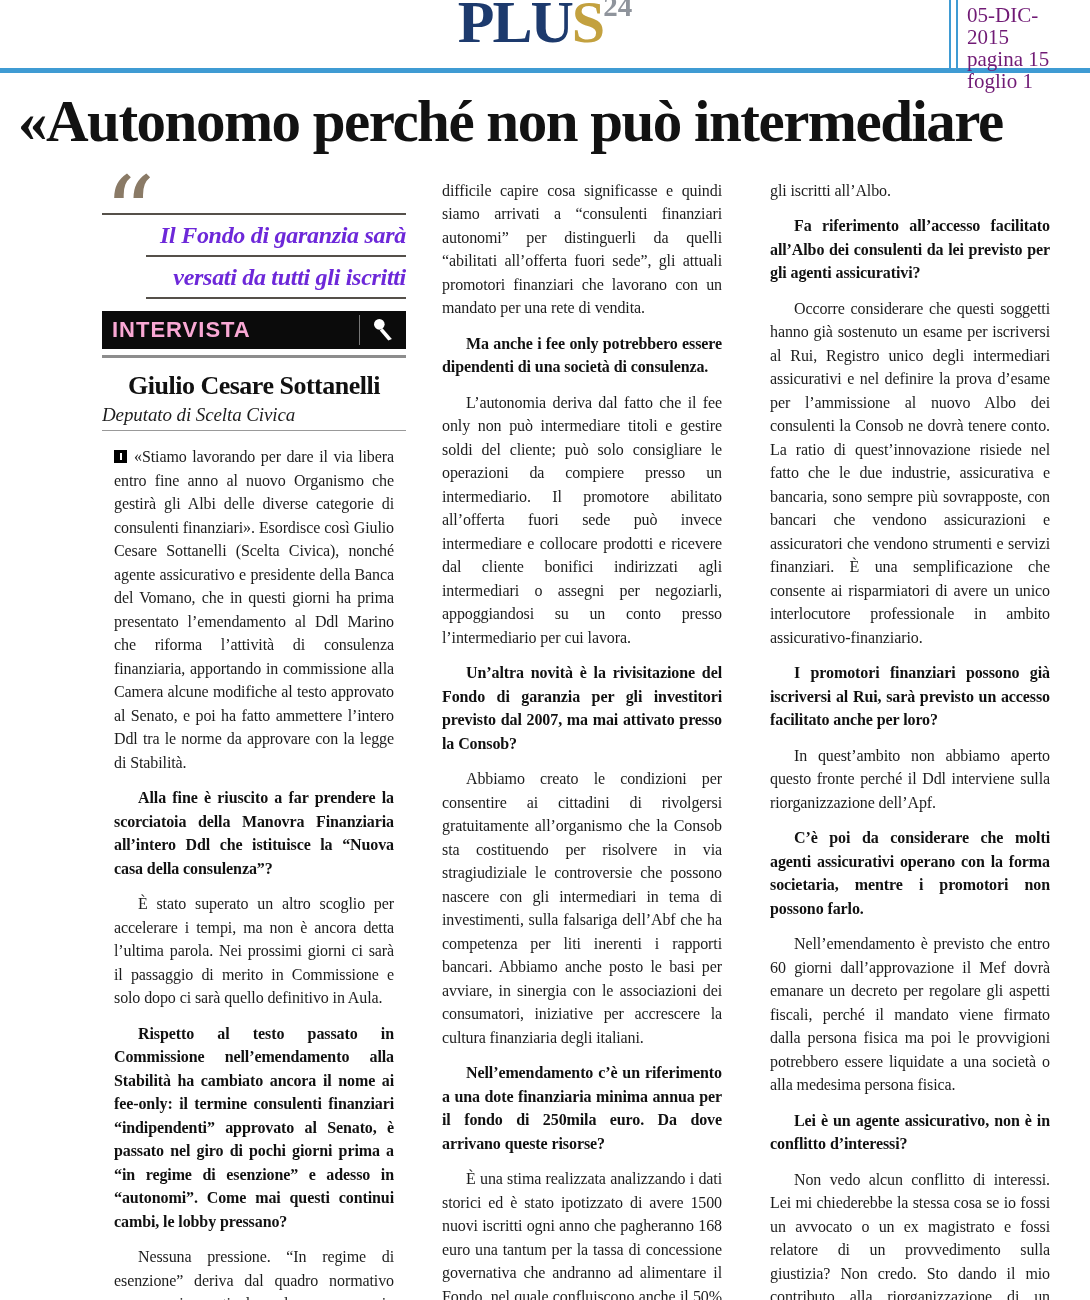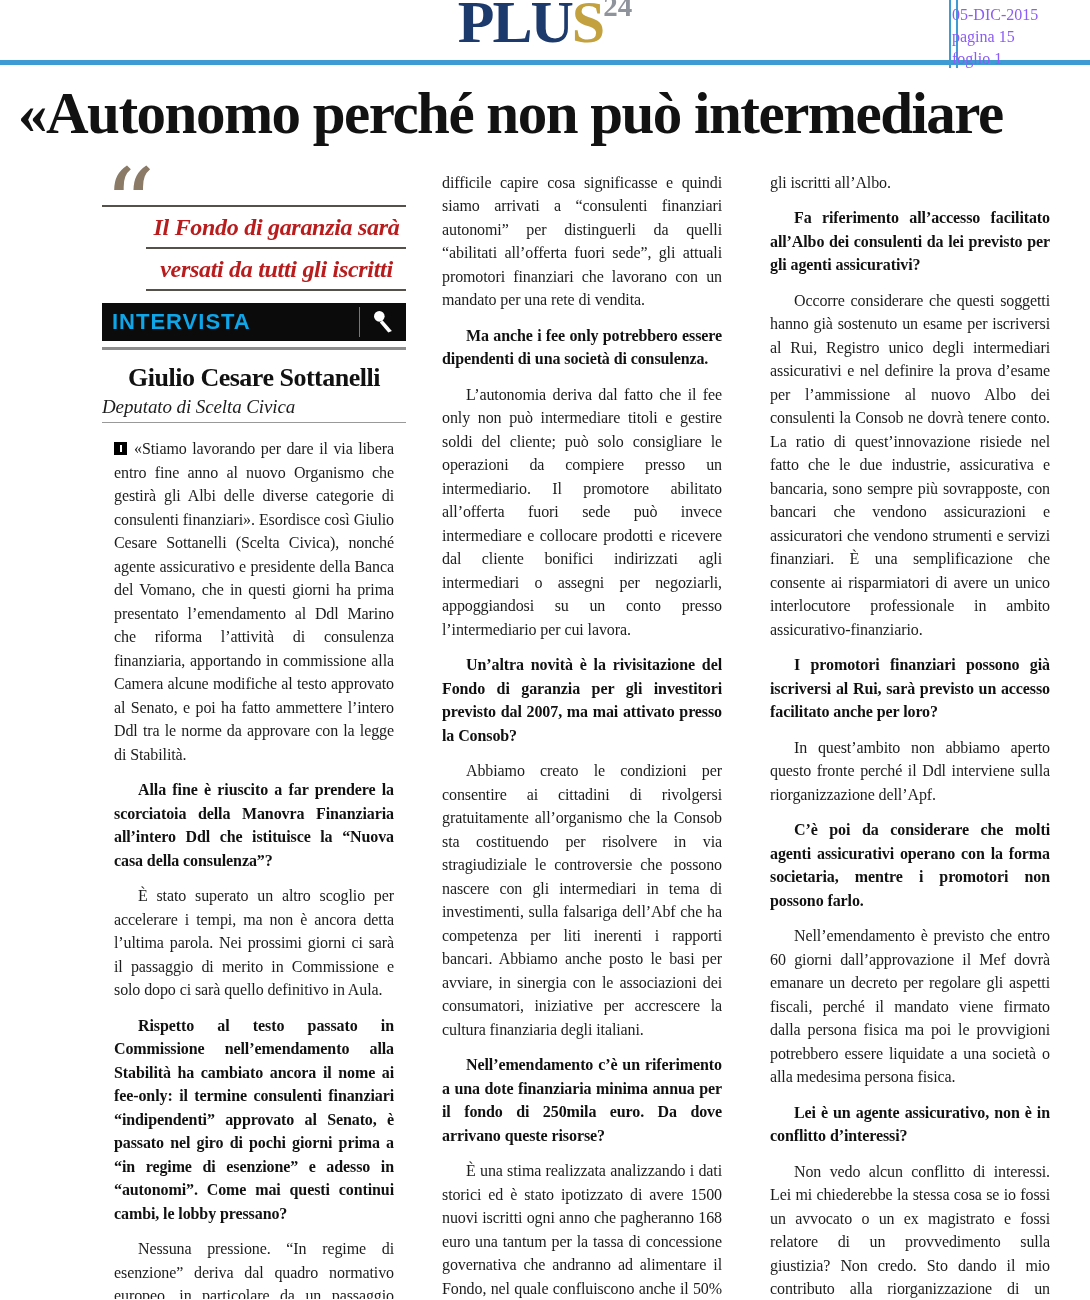--- a/index.html
+++ b/index.html
@@ -1,30 +1,30 @@
 <!DOCTYPE html>
 <html lang="it"><head>
 <meta charset="utf-8">
 <style>
   html,body{margin:0;padding:0;background:#fff;}
   body{width:1090px;height:1300px;overflow:hidden;position:relative;
        font-family:"Liberation Serif",serif;color:#1c1c1c;}
 
   
-  .hdr{position:relative;height:60px;}
+  .hdr{position:relative;height:68px;}
   .logo{position:absolute;left:0;right:0;top:-8px;text-align:center;
         font-family:"Liberation Serif",serif;font-weight:bold;font-size:60px;
         letter-spacing:-2px;line-height:1;}
   .lg-plu{color:#1d3a6d;}
   .lg-s{color:#c3a13f;}
   .lg-sup{color:#8f949c;font-size:29px;font-weight:bold;vertical-align:26px;letter-spacing:0;}
   .vrule{position:absolute;right:132px;top:0;height:68px;width:5px;
          border-left:2px solid #3f9bd3;border-right:2px solid #3f9bd3;}
-  .meta{position:absolute;right:26px;top:4px;width:112px;
-        font-size:16px;line-height:22px;color:#8b5cf6;}
+  .meta{position:absolute;right:11px;top:4px;width:112px;
+        font-size:21px;line-height:22px;color:#701a75;}
   .blue-band{height:5px;background:#3f9bd3;}
 
   
   .headline{margin:0;padding:18px 0 6px 18px;white-space:nowrap;overflow:hidden;
             font-family:"Liberation Serif",serif;font-weight:bold;color:#121212;
             font-size:59px;letter-spacing:-1.5px;line-height:1.05;}
 
   
   .cols{display:flex;gap:24px;padding:8px 28px 0 102px;}
   .col{width:304px;flex:0 0 304px;height:1140px;overflow:hidden;
@@ -34,23 +34,23 @@
   p.a{text-indent:24px;}
   p.cont{text-indent:0;}
   p.lead{text-indent:0;}
 
   
   .quote-glyph{height:46px;overflow:hidden;font-family:"DejaVu Serif",serif;
                font-size:100px;line-height:92px;color:#8a7a66;padding-left:2px;}
   .pq{border-top:2px solid #55504a;}
   .pq-line{font-style:italic;font-weight:bold;font-size:24px;line-height:1;
            padding:8px 0 8px 1px;border-bottom:2px solid #55504a;
-           text-align:center;letter-spacing:-0.3px;color:#b91c1c;margin-left:44px;}
+           text-align:right;letter-spacing:-0.3px;color:#6d28d9;margin-left:44px;}
   .kicker{margin-top:12px;height:38px;background:#0b0b0b;display:flex;align-items:center;}
-  .kicker-label{color:#0ea5e9;font-family:"Liberation Sans",sans-serif;font-weight:bold;
+  .kicker-label{color:#f9a8d4;font-family:"Liberation Sans",sans-serif;font-weight:bold;
                 font-size:22px;letter-spacing:1px;padding-left:10px;}
   .kicker-mic{margin-left:auto;width:46px;height:30px;border-left:1px solid #777;
               display:flex;align-items:center;justify-content:center;}
   .kicker-rule{border-top:3px solid #8d8d8d;margin-top:6px;}
   .iv-name{margin:14px 0 2px;font-size:26px;line-height:1.1;font-weight:bold;
            letter-spacing:-0.5px;text-align:center;color:#111;}
   .iv-role{font-style:italic;font-size:19px;text-align:left;margin-bottom:4px;}
   .iv-rule{border-top:1.5px solid #999;margin-bottom:14px;}
 
   

